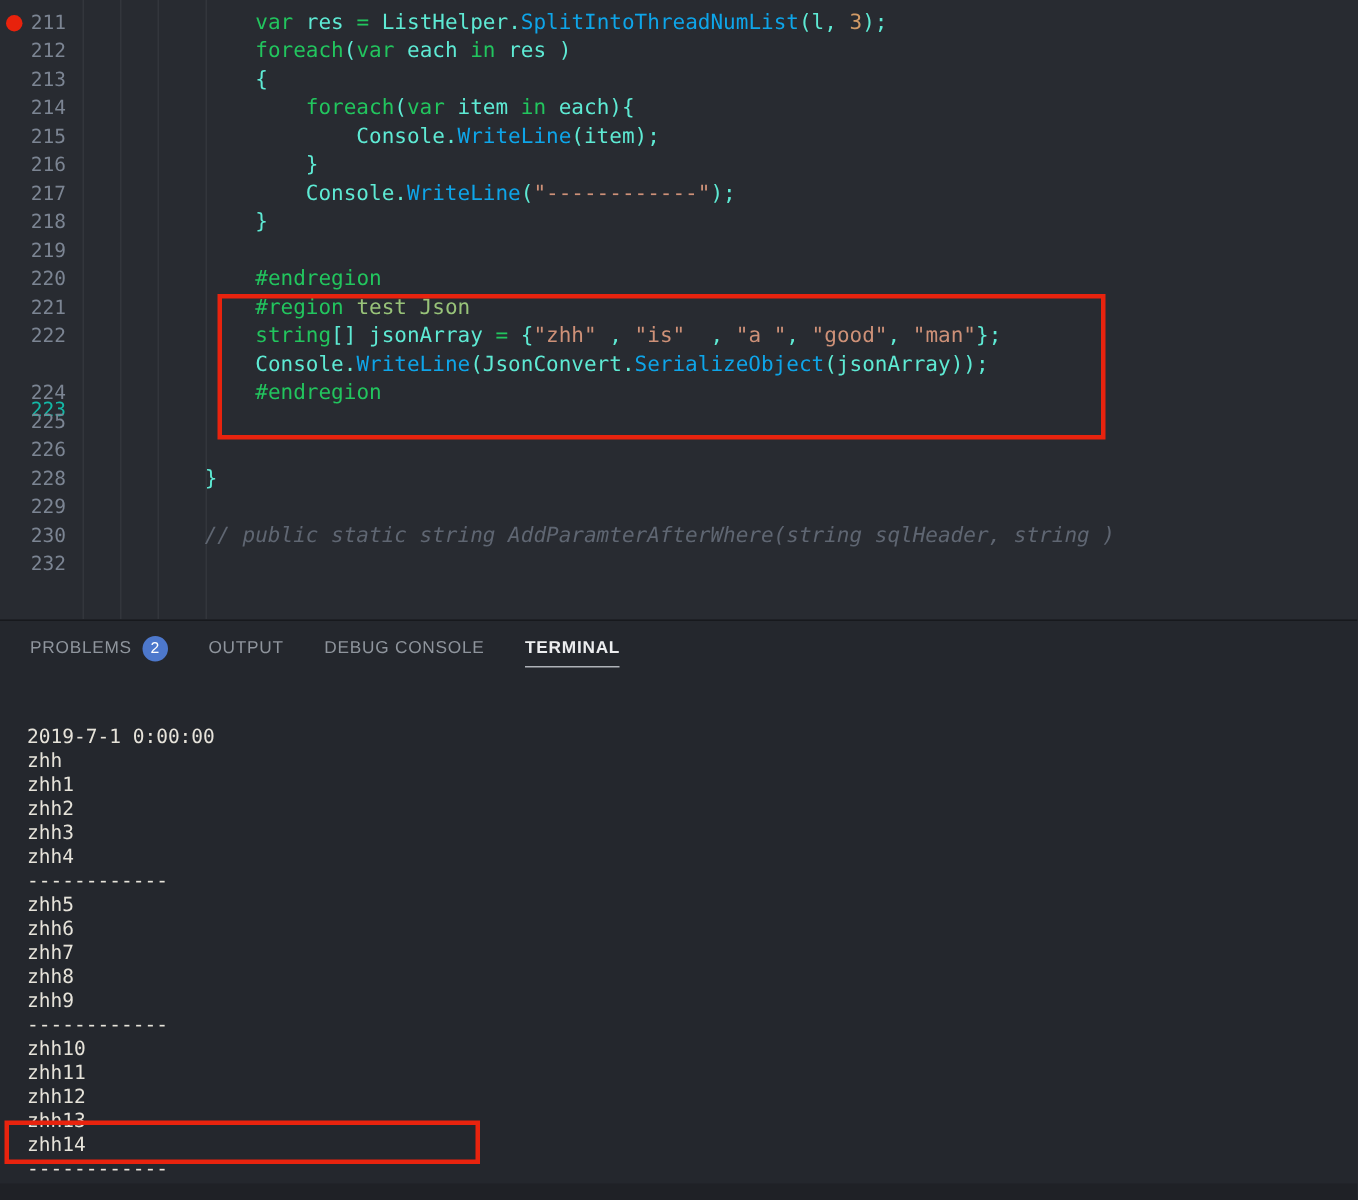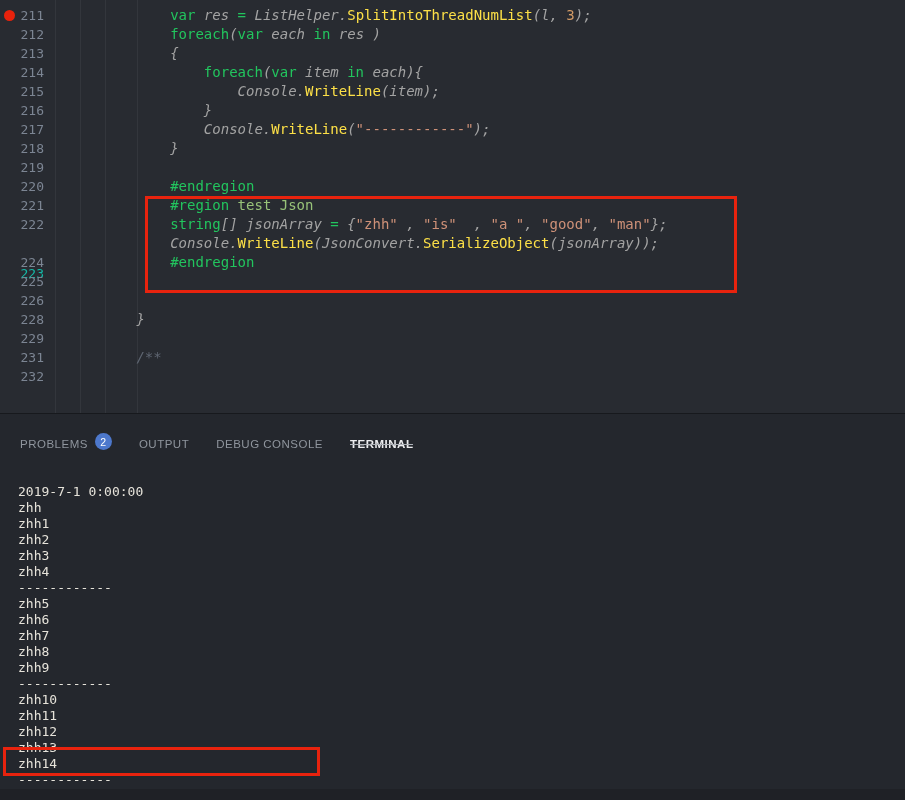--- a/index.html
+++ b/index.html
@@ -28,37 +28,37 @@
   .line.active .num { color: #14b8a6; margin-top: 30px; }
   .bp {
     position: absolute; left: 4px; top: 4px; width: 11px; height: 11px;
     border-radius: 50%; background: #e8220c;
   }
   .line pre.code {
     margin-left: 69px; white-space: pre;
     font: 14px/19px "DejaVu Sans Mono", monospace; color: #d6d9e0;
   }
   .tk-kw  { color: #22c55e; }
-  .tk-fn  { color: #fde047; }
+  .tk-fn  { color: #0ea5e9; }
   .tk-str { color: #ce9178; }
   .tk-num { color: #d19a66; }
   .tk-grn { color: #98c379; }
   .tk-cm  { color: #5f6672; font-style: italic; }
-  .tk-fg  { color: #a3a3a3; font-style: italic; }
+  .tk-fg  { color: #5eead4; }
 
   
   .panel {
     position: absolute; top: 413px; left: 0; right: 0; bottom: 0;
     background: #24272d; border-top: 1px solid #17191d;
   }
   .tabs {
     display: flex; align-items: center; height: 36px; padding-left: 20px;
     gap: 27px; font-size: 11.5px; letter-spacing: 0.5px; color: #8f959d;
   }
-  .tab { position: relative; display: flex; align-items: flex-end; gap: 7px;
+  .tab { position: relative; display: flex; align-items: center; gap: 7px;
          height: 100%; cursor: pointer; }
   .tab.active { color: #ecedef; font-weight: bold; }
   .tab.active::after {
     content: ""; position: absolute; left: 0; right: 0; bottom: 5px;
     height: 1px; background: #aeb2b8;
   }
   .badge {
     width: 17px; height: 17px; border-radius: 50%; background: #4d78cc;
     color: #ffffff; font-size: 10.5px; display: flex; align-items: center;
     justify-content: center;
@@ -157,22 +157,22 @@
       </div>
       <div class="line">
         <span class="num">228</span>
         <pre class="code">        <span class="tk-fg">}</span></pre>
       </div>
       <div class="line">
         <span class="num">229</span>
         <pre class="code"></pre>
       </div>
       <div class="line">
-        <span class="num">231</span>
-        <pre class="code">        <span class="tk-cm">/**</span></pre>
+        <span class="num">230</span>
+        <pre class="code">        <span class="tk-cm">// public static string AddParamterAfterWhere(string sqlHeader, string )</span></pre>
       </div>
       <div class="line">
         <span class="num">232</span>
         <pre class="code"></pre>
       </div>
     </div>
 </div>
 
 <div class="panel">
   <div class="tabs" id="panel-tabs">

